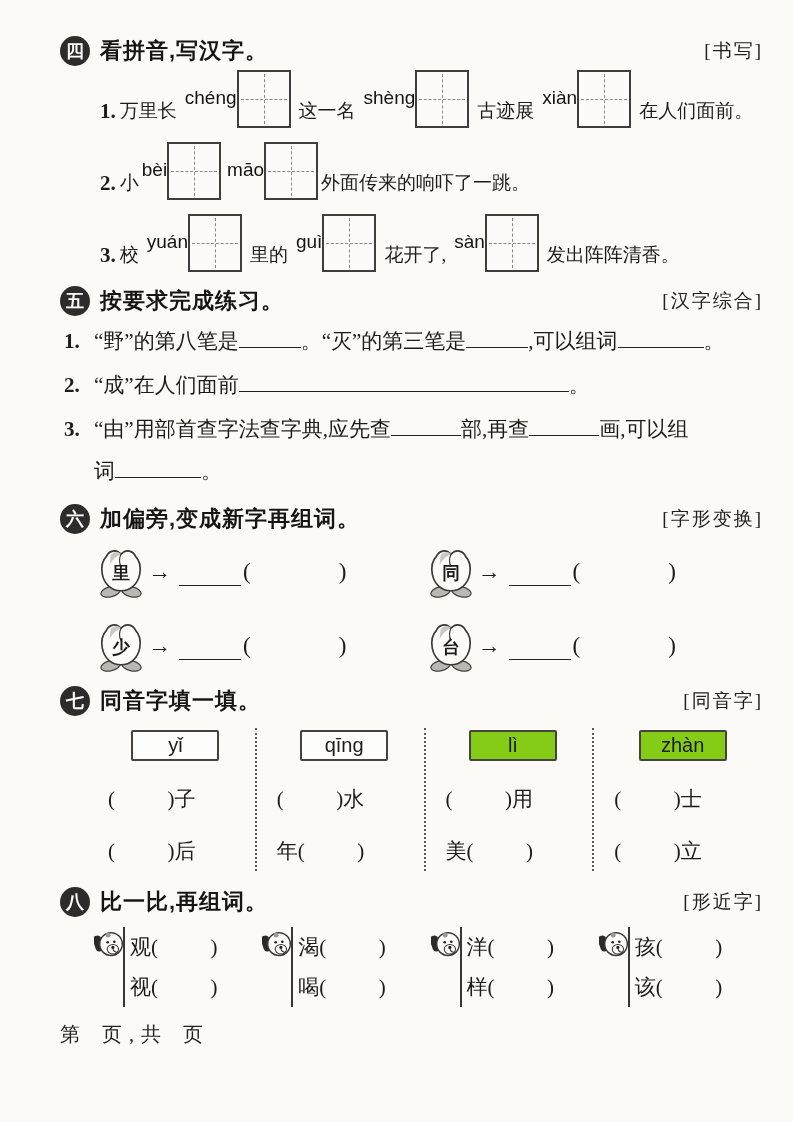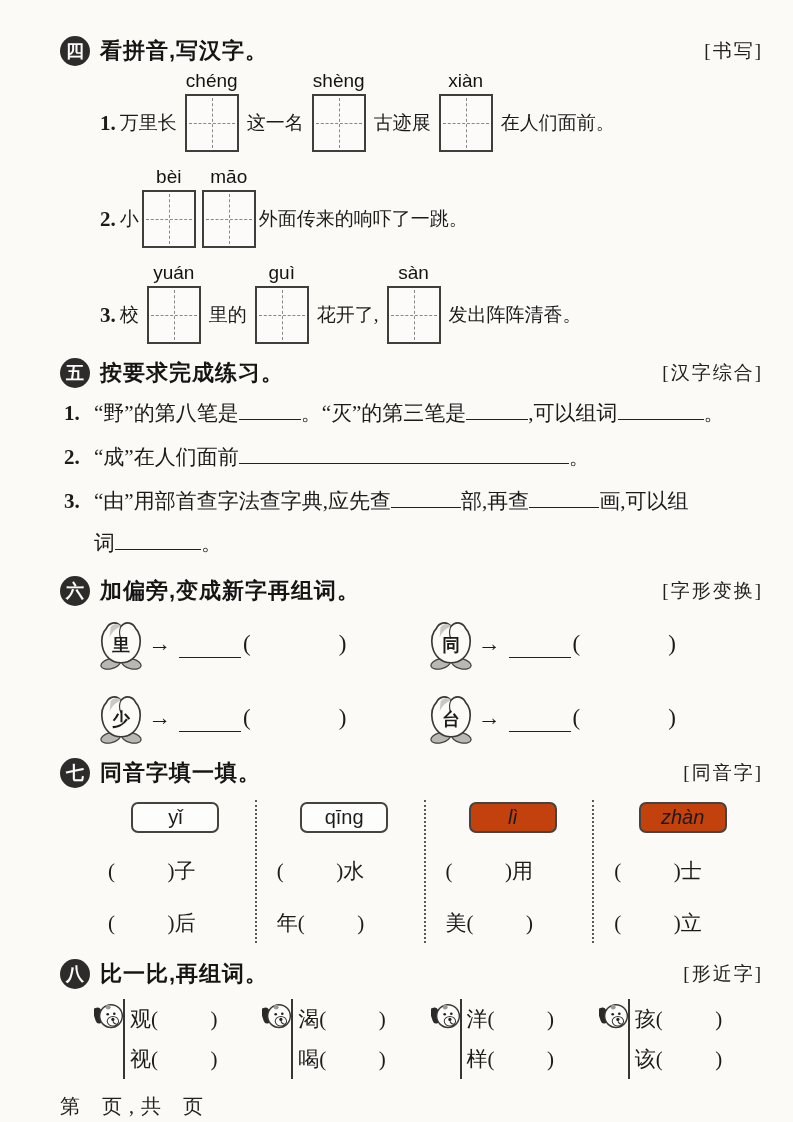--- a/index.html
+++ b/index.html
@@ -18,21 +18,21 @@
   }
   .stitle{
     margin:0 0 0 10px;font-family:"Liberation Sans",sans-serif;
     font-weight:900;font-size:22px;letter-spacing:1px;color:#161514;flex:1 1 auto;
   }
   .stag{font-size:19px;letter-spacing:2px;color:#23211f;flex:0 0 auto;margin-right:4px;}
   
   .pline{display:flex;align-items:center;margin:4px 0 14px 40px;}
   .num{font-weight:700;font-size:21px;margin-top:24px;margin-right:4px;}
   .bt{font-size:19px;margin-top:24px;white-space:pre;text-align:right;}
-  .bu{display:inline-flex;flex-direction:column;align-items:center;margin:0 8px;}
+  .bu{display:inline-flex;flex-direction:row;align-items:center;margin:0 8px;}
   .bu.tight{margin:0 3px;}
   .py{height:24px;line-height:22px;font-family:"Liberation Sans",sans-serif;font-size:19px;color:#141312;}
   .wbox{width:54px;height:58px;border:2px solid #403e3c;position:relative;background:#fcfbf9;box-sizing:border-box;}
   .wbox::before{content:"";position:absolute;left:2px;right:2px;top:50%;border-top:1.5px dashed #8a8886;}
   .wbox::after{content:"";position:absolute;top:2px;bottom:2px;left:50%;border-left:1.5px dashed #8a8886;}
   
   .itm{position:relative;padding-left:34px;font-size:21px;line-height:42px;margin:2px 0;}
   .itm .inum{position:absolute;left:4px;top:0;font-weight:700;}
   .u{display:inline-block;border-bottom:1.6px solid #23211f;height:1em;vertical-align:baseline;}
   .u64{width:62px;} .u70{width:70px;} .u84{width:86px;} .u330{width:330px;}
@@ -44,24 +44,24 @@
   .arrow{font-size:23px;margin:0 8px 0 4px;}
   .u6{width:62px;margin-top:10px;}
   .par{font-size:23px;margin:0 2px;}
   .pgap{display:inline-block;width:84px;}
   
   .g7{display:grid;grid-template-columns:1fr 1fr 1fr 1fr;margin:12px 4px 4px 28px;}
   .g7col{padding:2px 6px 6px 14px;border-right:2px dotted #5a5856;}
   .g7col:last-child{border-right:none;}
   .pill{
     display:block;margin:0 auto;width:fit-content;min-width:52px;text-align:center;
-    border:2px solid #45433f;border-radius:7px;padding:2px 16px;
+    border:2px solid #45433f;border-radius:2px;padding:2px 16px;
     font-family:"Liberation Sans",sans-serif;font-size:20px;background:#fdfdfb;
   }
-  .pill.shaded{background:#c2410c;font-style:italic;}
+  .pill.shaded{background:#84cc16;}
   .g7row{font-size:21px;white-space:pre;margin-top:24px;padding-left:6px;}
   
   .g8{display:flex;margin:10px 0 0 34px;}
   .g8grp{display:flex;align-items:flex-start;width:178px;}
   .dog{width:34px;height:38px;flex:0 0 auto;margin:0 -5px 0 0;position:relative;z-index:1;}
   .g8col{border-left:2px solid #38363
 4;padding-left:5px;}
   .g8col{border-left:2px solid #383634;padding-left:5px;}
   .g8row{font-size:21px;white-space:pre;line-height:40px;}
   

